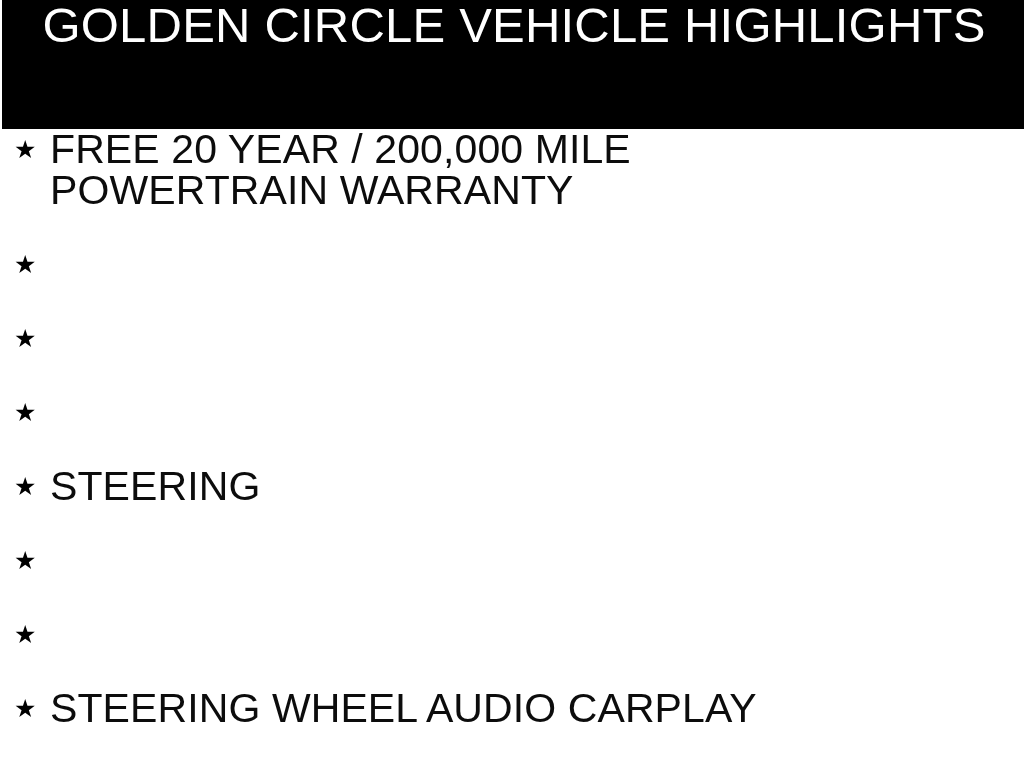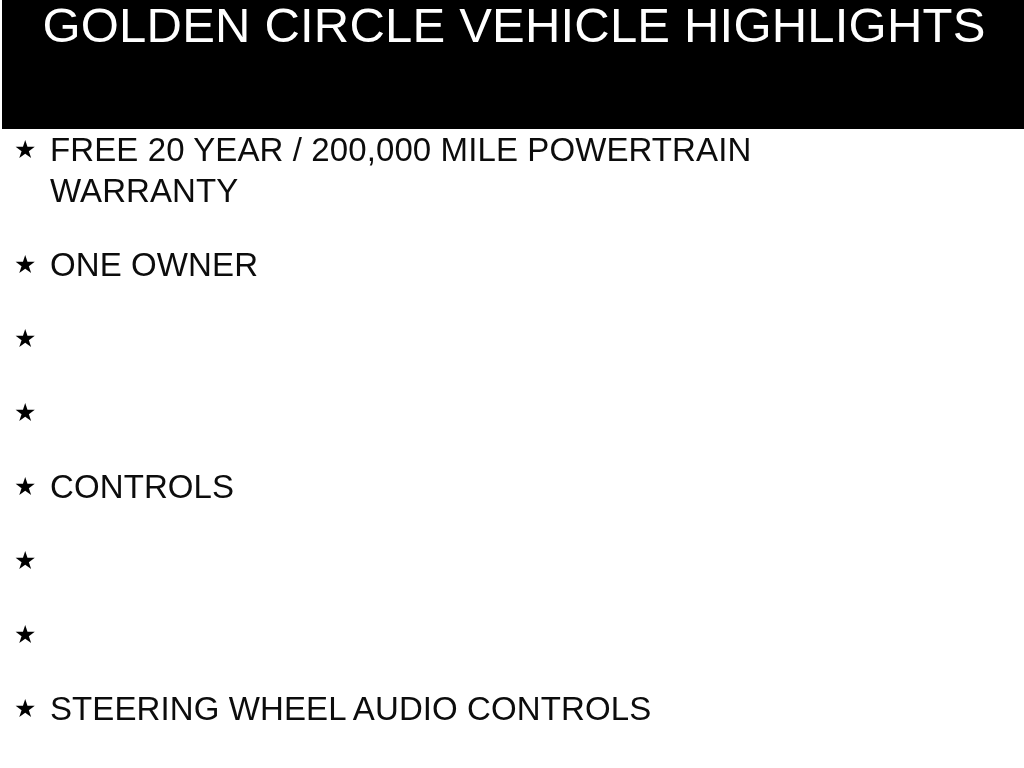--- a/index.html
+++ b/index.html
@@ -72,21 +72,21 @@
     width: 26px;
     font-size: 25px;
     line-height: 41px;
     color: #000000;
     text-align: left;
     display: block;
   }
   .highlight-text {
     display: block;
     font-family: "Liberation Sans", sans-serif;
-    font-size: 33px;
+    font-size: 41px;
     font-weight: 400;
     color: #0c0c0c;
     line-height: 41px;
     letter-spacing: 0.1px;
     white-space: normal;
     word-break: normal;
   }
   
   .highlight-item.two-line {
     height: 115px;
@@ -106,44 +106,43 @@
 
   <ul class="highlights">
 
     <li class="highlight-item two-line">
       <span class="bullet-star">★</span>
       <span class="highlight-text">FREE 20 YEAR / 200,000 MILE POWERTRAIN WARRANTY</span>
     </li>
 
     <li class="highlight-item">
       <span class="bullet-star">★</span>
-      <span class="highlight-text">ONE OWNER</span>
     </li>
 
     <li class="highlight-item">
       <span class="bullet-star">★</span>
     </li>
 
     <li class="highlight-item">
       <span class="bullet-star">★</span>
     </li>
 
     <li class="highlight-item">
       <span class="bullet-star">★</span>
-      <span class="highlight-text">CONTROLS</span>
+      <span class="highlight-text">STEERING</span>
     </li>
 
     <li class="highlight-item">
       <span class="bullet-star">★</span>
     </li>
 
     <li class="highlight-item">
       <span class="bullet-star">★</span>
     </li>
 
     <li class="highlight-item">
       <span class="bullet-star">★</span>
-      <span class="highlight-text">STEERING WHEEL AUDIO CONTROLS</span>
+      <span class="highlight-text">STEERING WHEEL AUDIO CARPLAY</span>
     </li>
 
   </ul>
 
 </div>
 
 </body></html>

